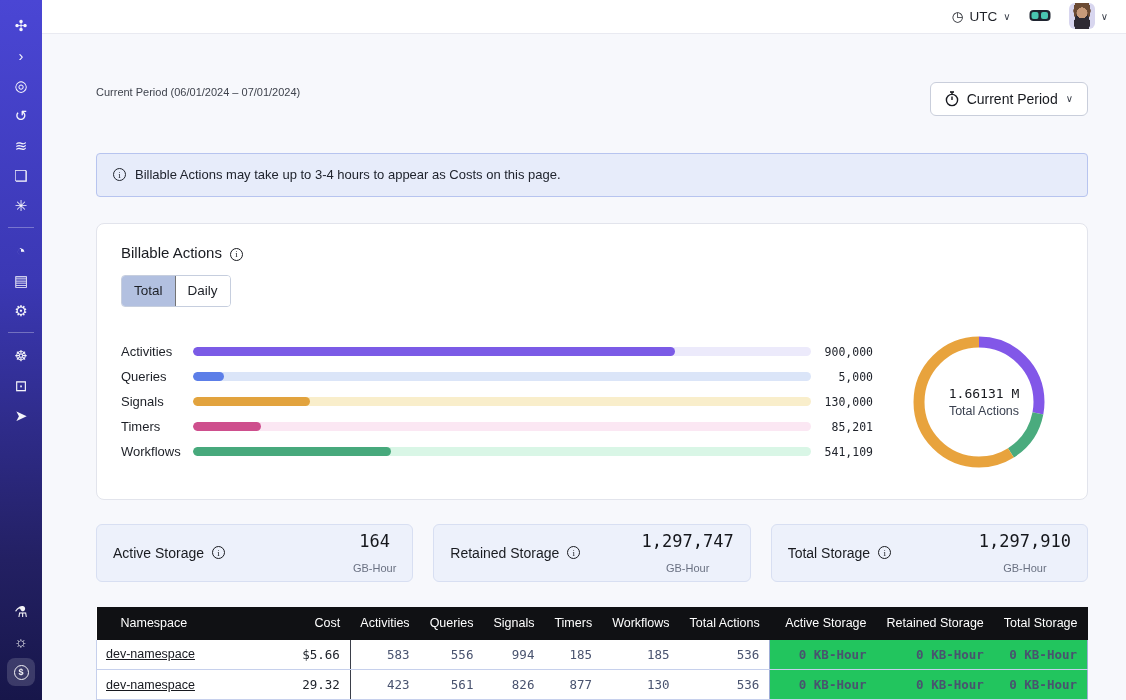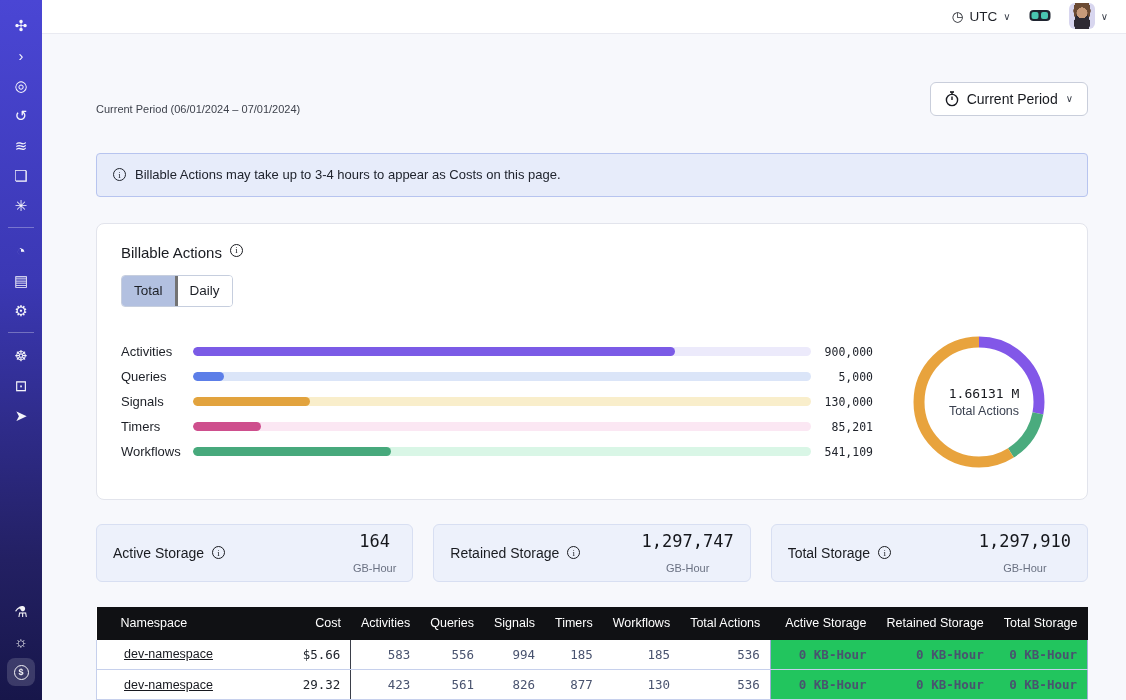--- a/index.html
+++ b/index.html
@@ -32,40 +32,40 @@
   .avatar { width:26px; height:26px; border-radius:6px;
     background:
       radial-gradient(circle at 50% 38%, #c79a7a 0 26%, transparent 27%),
       radial-gradient(ellipse at 50% 78%, #2e2a33 0 42%, transparent 43%),
       radial-gradient(ellipse at 50% 30%, #6b4a33 0 46%, transparent 47%),
       #d8d6ef; }
 
   main { padding:46px 0 0 54px; width:1046px; }
   .page-head { width:992px; display:flex; justify-content:space-between; align-items:flex-start; }
   h1 { font-size:26px; font-weight:600; letter-spacing:.2px; color:#141519; }
-  .subtitle { font-size:11px; color:#3f434d; margin-top:23px; }
+  .subtitle { font-size:11px; color:#3f434d; margin-top:6px; }
   .period-btn { display:flex; align-items:center; gap:8px; background:#fff; border:1px solid #c9cedb;
     border-radius:6px; height:34px; padding:0 14px; font-size:14px; font-weight:500; color:#17191f;
     font-family:"Liberation Sans", sans-serif; cursor:pointer; margin-top:2px; }
 
   .info-i { display:inline-flex; align-items:center; justify-content:center; width:13px; height:13px;
     border:1px solid currentColor; border-radius:50%; font-size:9px; font-style:normal;
     font-family:"Liberation Serif", serif; flex:0 0 13px; }
 
   .banner { width:992px; margin-top:37px; background:#e7ecfa; border:1px solid #b7c4ef; border-radius:4px;
     height:44px; display:flex; align-items:center; gap:9px; padding:0 16px; font-size:13px; color:#20242e; }
 
   
   .card { width:992px; margin-top:26px; background:#fff; border:1px solid #e2e4ec; border-radius:8px;
     padding:20px 24px 24px; }
-  .card-title { font-size:15px; color:#191b20; display:flex; align-items:flex-start; gap:8px; }
+  .card-title { font-size:15px; color:#191b20; display:flex; align-items:flex-end; gap:8px; }
   .tabs { display:inline-flex; margin-top:14px; border:1px solid #c6cede; border-radius:4px; overflow:hidden; }
   .tab { min-width:52px; height:30px; display:flex; align-items:center; justify-content:center;
     font-size:13.5px; padding:0 12px; cursor:pointer; background:#fff; color:#1c1f26; }
-  .tab.active { background:#b2c0e0; border-right:3px solid #737373; }
+  .tab.active { background:#b2c0e0; border-right:1px solid #737373; }
 
   .chart-area { display:flex; margin-top:22px; align-items:center; }
   .bars { flex:1; }
   .bar-row { display:flex; align-items:center; height:25px; }
   .bar-label { width:72px; font-size:13px; color:#1c1f26; flex:0 0 72px; }
   .bar-track { flex:1; height:9px; border-radius:5px; position:relative; overflow:hidden; }
   .bar-fill { position:absolute; left:0; top:0; bottom:0; border-radius:5px; }
   .bar-value { width:62px; flex:0 0 62px; text-align:right; font-size:11.5px; color:#20242c; }
 
   .donut-wrap { width:168px; flex:0 0 168px; margin-left:22px; position:relative;
@@ -83,21 +83,21 @@
   .storage-num { font-size:17px; color:#15171c; }
   .storage-unit { font-size:11px; color:#6a7182; margin-top:11px; }
 
   
   .usage-table { width:992px; margin-top:25px; border-collapse:collapse; background:#fff; font-size:12.5px; }
   .usage-table thead th { background:#101114; color:#fff; font-weight:500; height:33px; padding:0 10px;
     text-align:right; white-space:nowrap; }
   .usage-table thead th.ns { text-align:left; padding-left:24px; }
   .usage-table td { height:30px; padding:0 10px; text-align:right; color:#49536f;
     border-bottom:1px solid #c6d0ec; white-space:nowrap; }
-  .usage-table td.ns { text-align:left; padding-left:27px; border-left:1px solid #c6d0ec; }
+  .usage-table td.ns { text-align:left; padding-left:9px; border-left:1px solid #c6d0ec; }
   .usage-table td.cost { color:#20242c; border-right:1px solid #3b3f4a; }
   .usage-table td.storage { background:#22c55e;font-weight:bold; }
   .usage-table td.storage-first { border-left:1px solid #9fadd6; }
   .usage-table td.storage-last { border-right:1px solid #9fadd6; }
   .ns-link { color:#17191f; text-decoration:underline; cursor:pointer; }
 </style>
 </head>
 <body>
 
 <div class="app">

